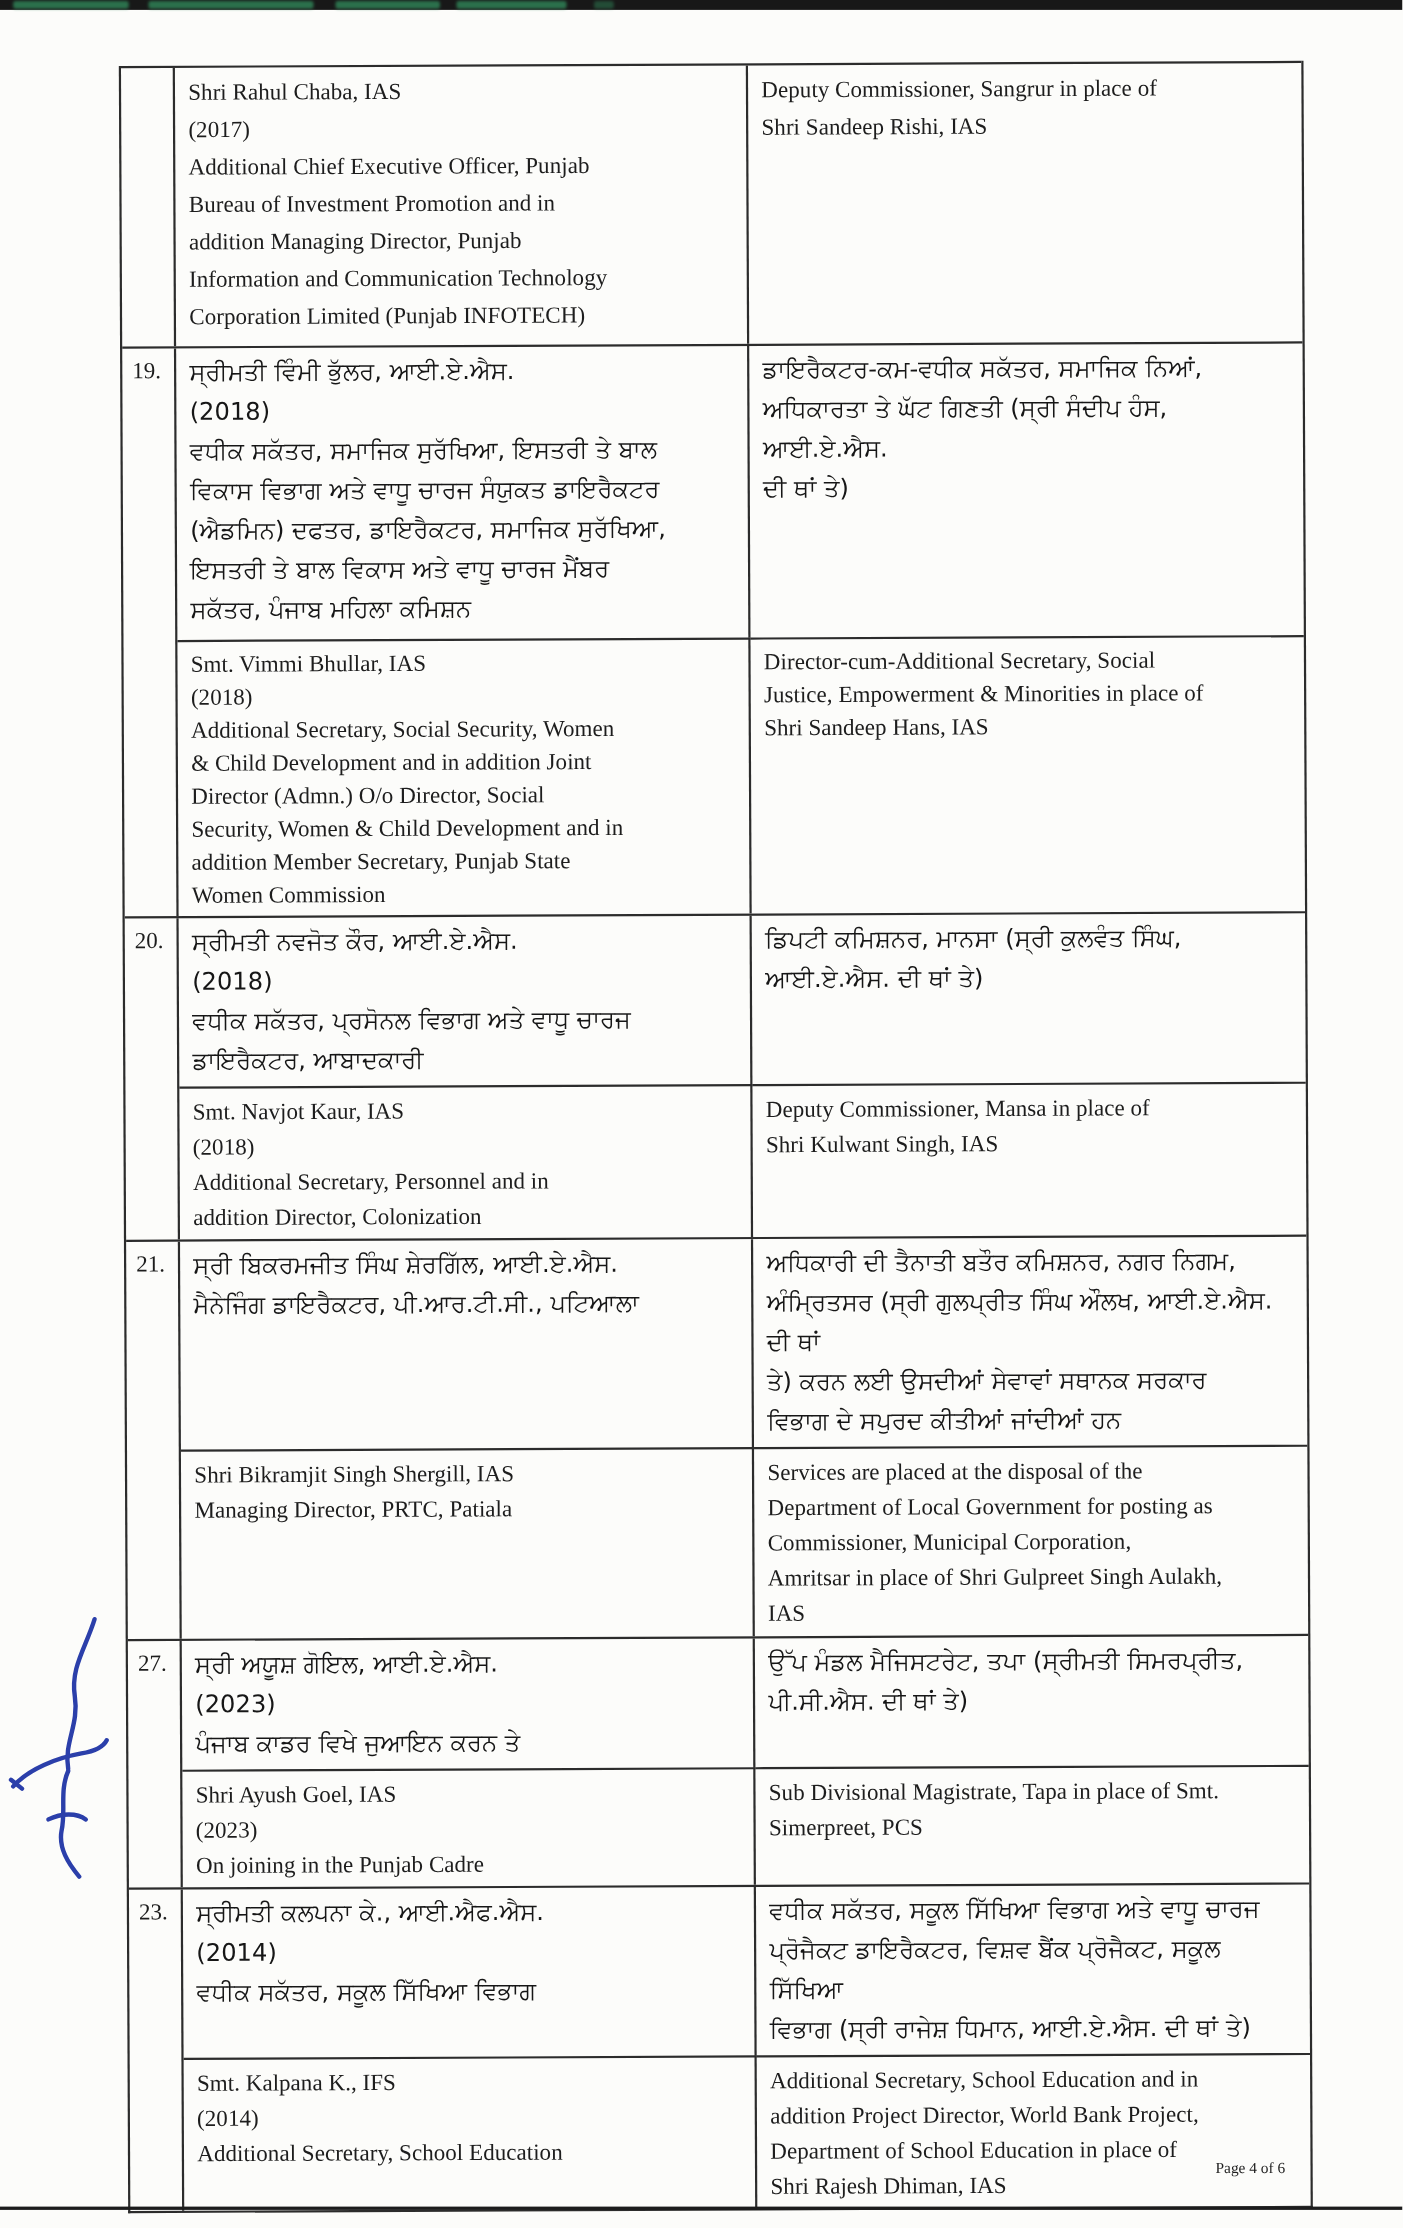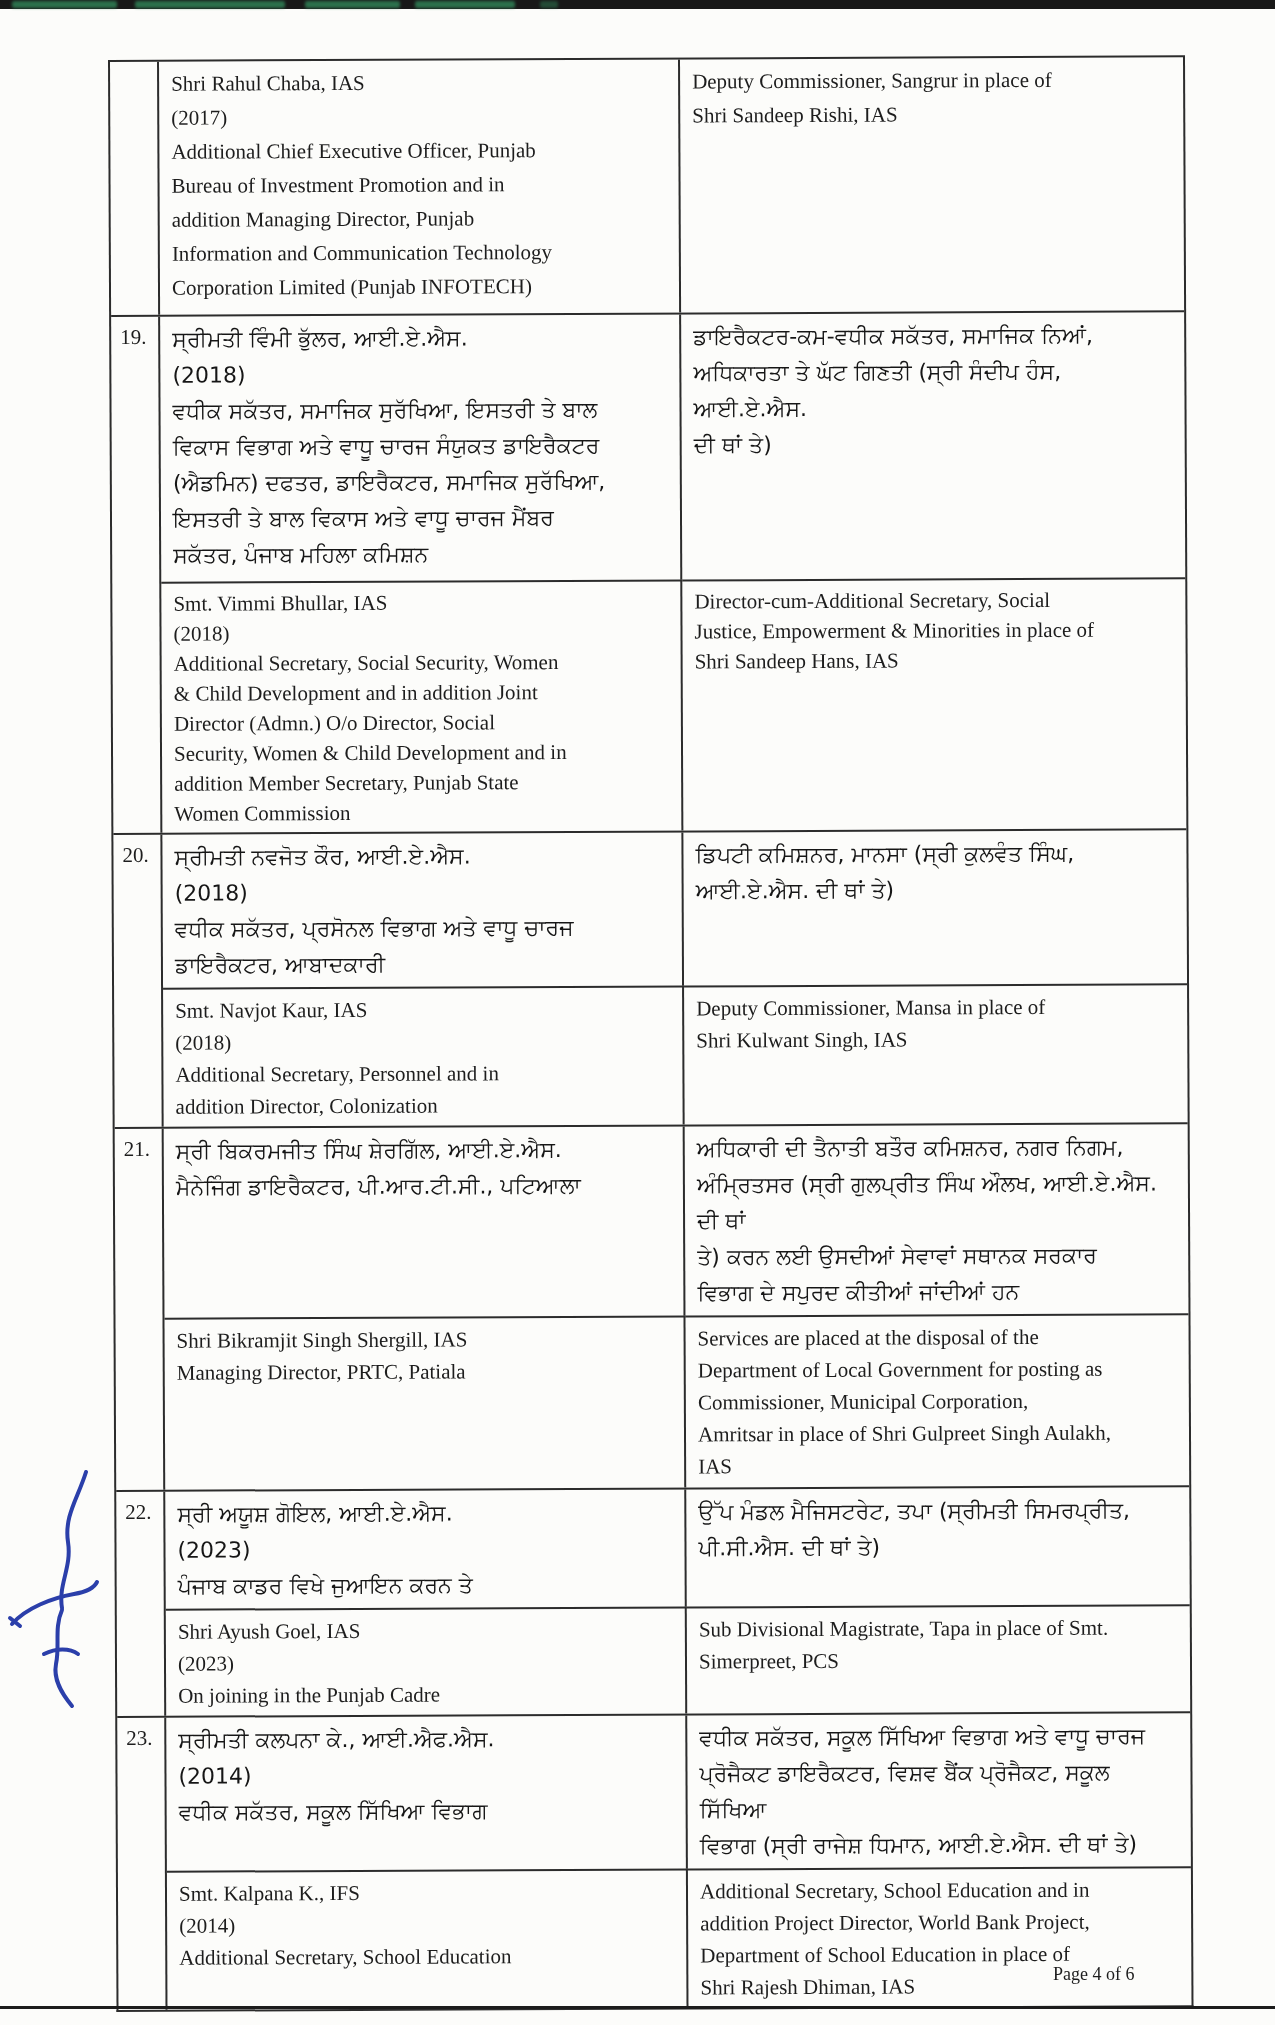--- a/index.html
+++ b/index.html
@@ -46,21 +46,21 @@
   .pa-text{font-family:"DejaVu Sans",sans-serif;font-size:22px;line-height:36px;color:#161616;}
   .en-text{font-size:21px;line-height:32px;color:#1d1d1d;}
   .lh34{line-height:34px;}
   .lh30{line-height:30px;}
   
   .h253{min-height:253px;} .h265{min-height:265px;} .h250{min-height:250px;}
   .h147{min-height:147px;} .h135{min-height:135px;} .h145{min-height:145px;}
   .h172{min-height:172px;} .h115{min-height:115px;} .h106{min-height:106px;}
   .h124{min-height:124px;} .h131{min-height:131px;}
   
-  .page-footer{position:absolute;left:1053px;top:1964px;font-size:18px;color:#1d1d1d;}
+  .page-footer{position:absolute;left:1105px;top:1964px;font-size:14px;color:#1d1d1d;}
   
   .signature{position:absolute;left:4px;top:1458px;width:100px;height:255px;}
 </style>
 </head>
 <body>
 
 <div class="scan-top-edge">
   <div class="toner-mark tm1"></div>
   <div class="toner-mark tm2"></div>
   <div class="toner-mark tm3"></div>
@@ -135,21 +135,21 @@
     <div class="cell officer row-en en-text h172">Shri Bikramjit Singh Shergill, IAS
 Managing Director, PRTC, Patiala</div>
     <div class="cell posting row-en en-text h172">Services are placed at the disposal of the
 Department of Local Government for posting as
 Commissioner, Municipal Corporation,
 Amritsar in place of Shri Gulpreet Singh Aulakh,
 IAS</div>
   </div>
 
   <div class="entry">
-    <div class="serial">22.</div>
+    <div class="serial">27.</div>
     <div class="cell officer row-pa pa-text h115" lang="pa">ਸ੍ਰੀ ਅਯੂਸ਼ ਗੋਇਲ, ਆਈ.ਏ.ਐਸ.
 (2023)
 ਪੰਜਾਬ ਕਾਡਰ ਵਿਖੇ ਜੁਆਇਨ ਕਰਨ ਤੇ</div>
     <div class="cell posting row-pa pa-text h115" lang="pa">ਉੱਪ ਮੰਡਲ ਮੈਜਿਸਟਰੇਟ, ਤਪਾ (ਸ੍ਰੀਮਤੀ ਸਿਮਰਪ੍ਰੀਤ,
 ਪੀ.ਸੀ.ਐਸ. ਦੀ ਥਾਂ ਤੇ)</div>
     <div class="cell officer row-en en-text h106">Shri Ayush Goel, IAS
 (2023)
 On joining in the Punjab Cadre</div>
     <div class="cell posting row-en en-text h106">Sub Divisional Magistrate, Tapa in place of Smt.
 Simerpreet, PCS</div>

